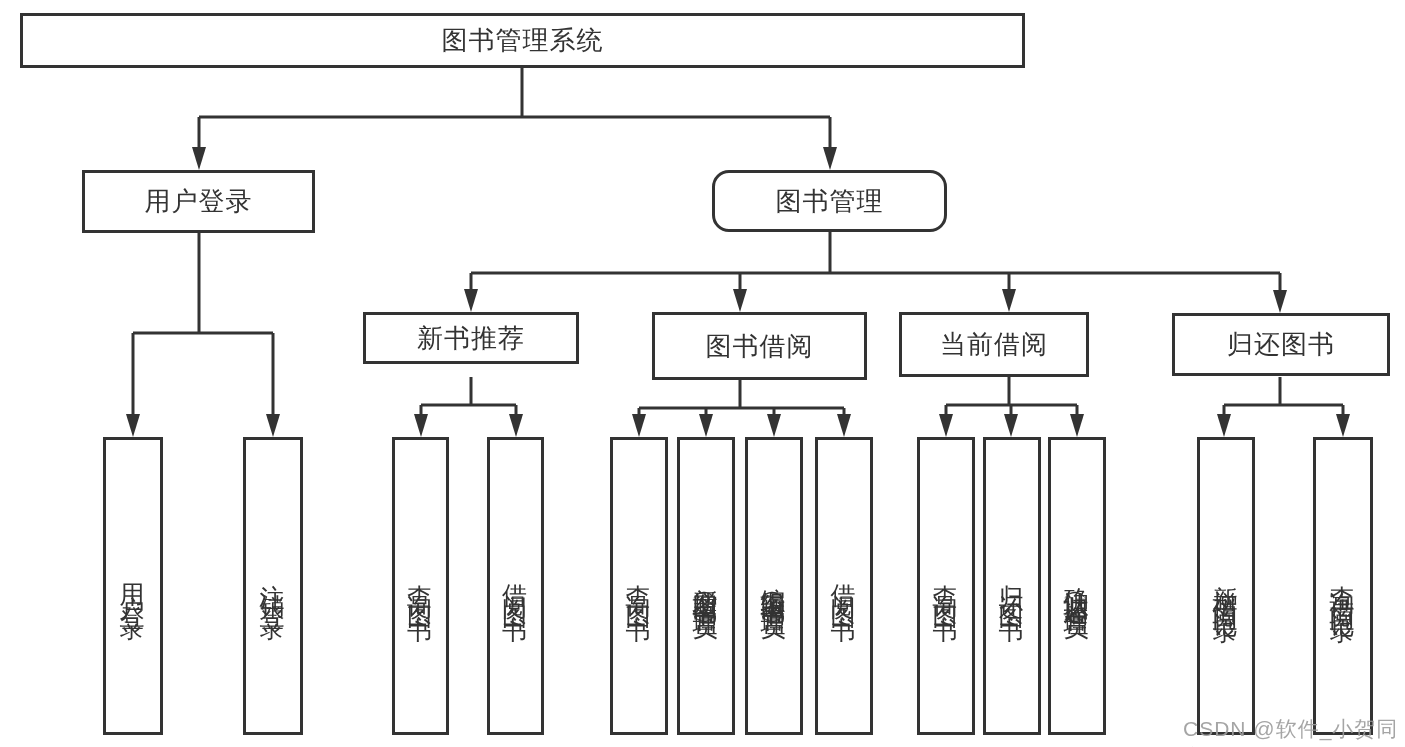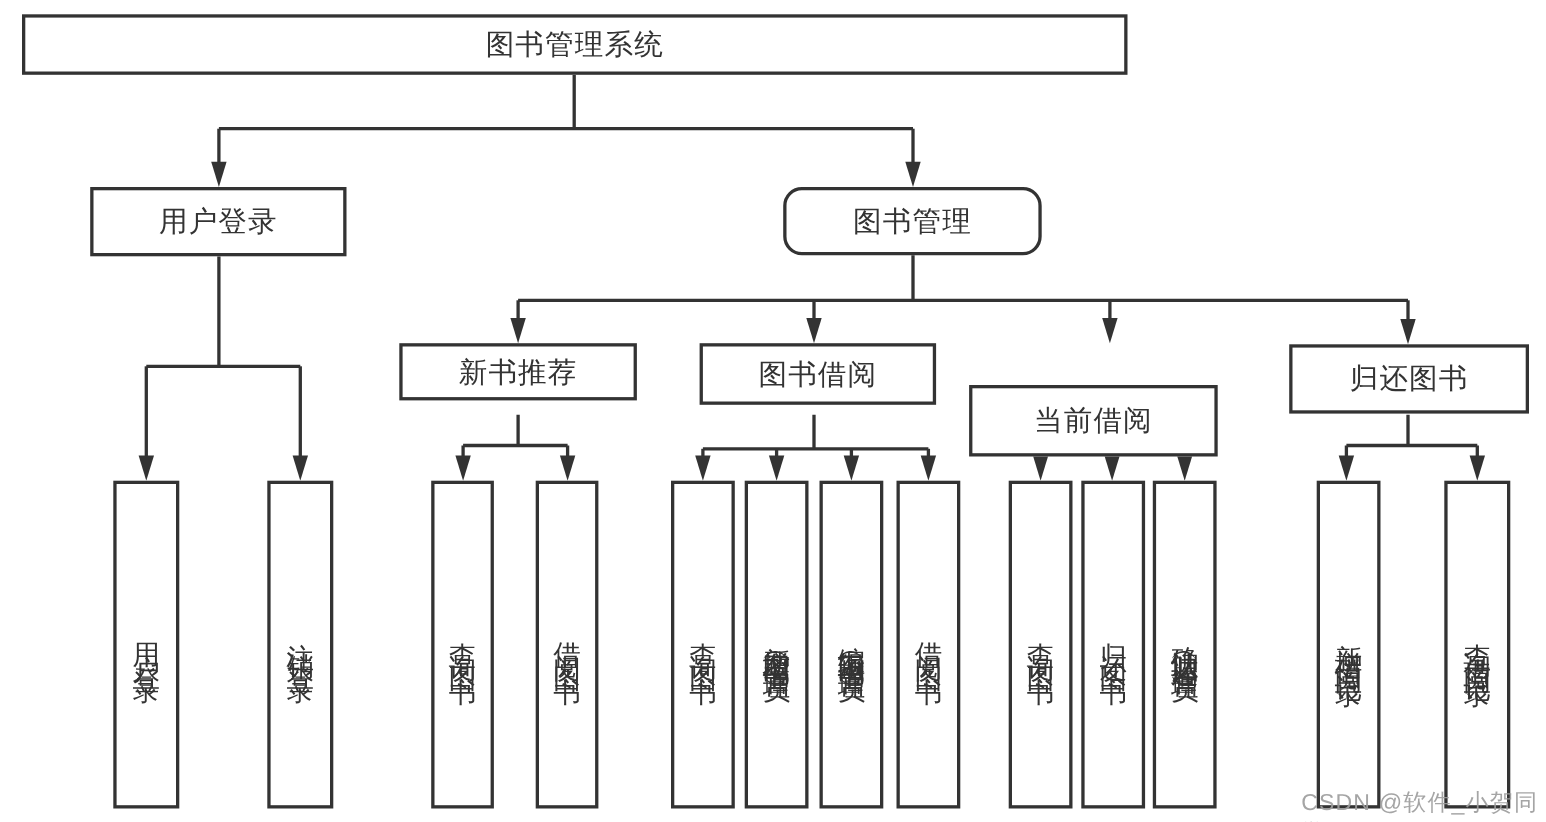--- a/index.html
+++ b/index.html
@@ -78,22 +78,22 @@
         <line x1="1343" y1="405" x2="1343" y2="419" stroke="#333333" stroke-width="3"></line>
         <path d="M 1336 414 L 1350 414 L 1343 437 Z" fill="#333333"></path>
       </g>
   </svg>
 
   <div class="watermark">CSDN @软件_小贺同学</div>
 <div class="node hbox" style="left: 20px; top: 13px; width: 1005px; height: 55px;">图书管理系统</div>
     <div class="node hbox" style="left: 82px; top: 170px; width: 233px; height: 63px;">用户登录</div>
     <div class="node hbox" style="left: 712px; top: 170px; width: 235px; height: 62px; border-radius: 17px;">图书管理</div>
     <div class="node hbox" style="left: 363px; top: 312px; width: 216px; height: 52px;">新书推荐</div>
-    <div class="node hbox" style="left: 636px; top: 312px; width: 215px; height: 56px;">图书借阅</div>
-    <div class="node hbox" style="left: 881px; top: 312px; width: 226px; height: 65px; margin-top: 38px;">当前借阅</div>
+    <div class="node hbox" style="left: 652px; top: 312px; width: 215px; height: 68px;">图书借阅</div>
+    <div class="node hbox" style="left: 899px; top: 312px; width: 190px; height: 65px;">当前借阅</div>
     <div class="node hbox" style="left: 1172px; top: 313px; width: 218px; height: 63px;">归还图书</div>
     <div class="node vbox" style="left: 103px; top: 437px; width: 60px; height: 298px;">用户登录</div>
     <div class="node vbox" style="left: 243px; top: 437px; width: 60px; height: 298px;">注销登录</div>
     <div class="node vbox" style="left: 392px; top: 437px; width: 57px; height: 298px;">查询图书</div>
     <div class="node vbox" style="left: 487px; top: 437px; width: 57px; height: 298px;">借阅图书</div>
     <div class="node vbox" style="left: 610px; top: 437px; width: 58px; height: 298px;">查询图书</div>
     <div class="node vbox long" style="left: 677px; top: 437px; width: 58px; height: 298px;">新增图书（管理员）</div>
     <div class="node vbox long" style="left: 745px; top: 437px; width: 58px; height: 298px;">编辑图书（管理员）</div>
     <div class="node vbox" style="left: 815px; top: 437px; width: 58px; height: 298px;">借阅图书</div>
     <div class="node vbox" style="left: 917px; top: 437px; width: 58px; height: 298px;">查询图书</div>

